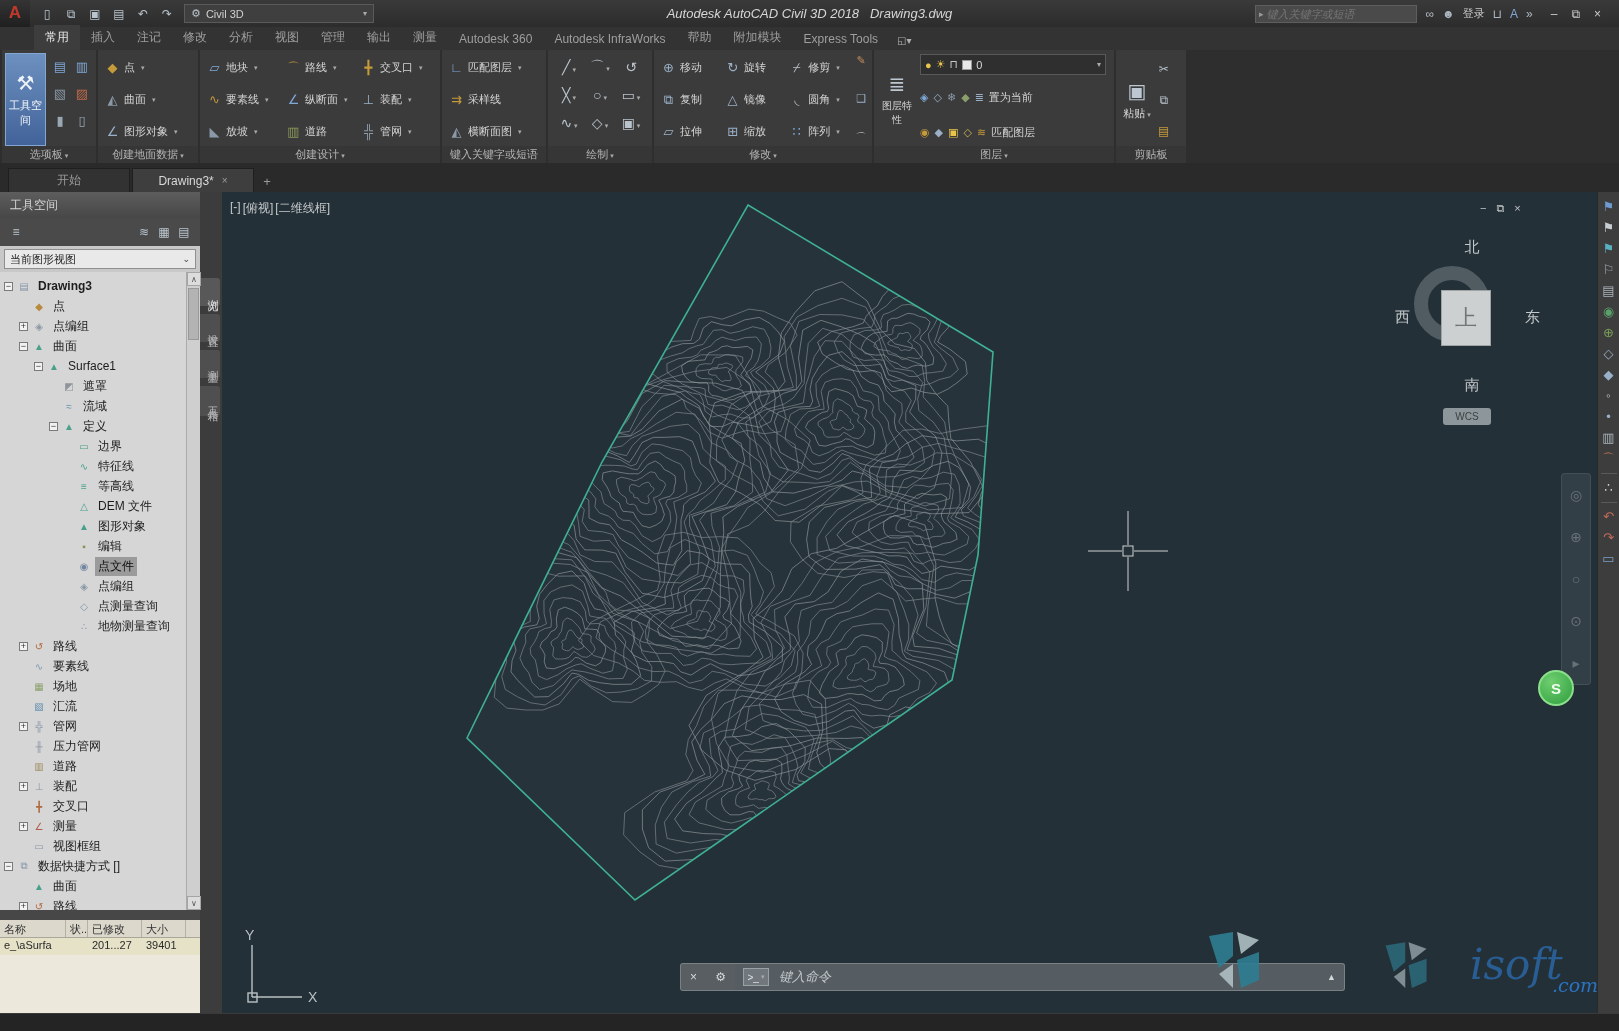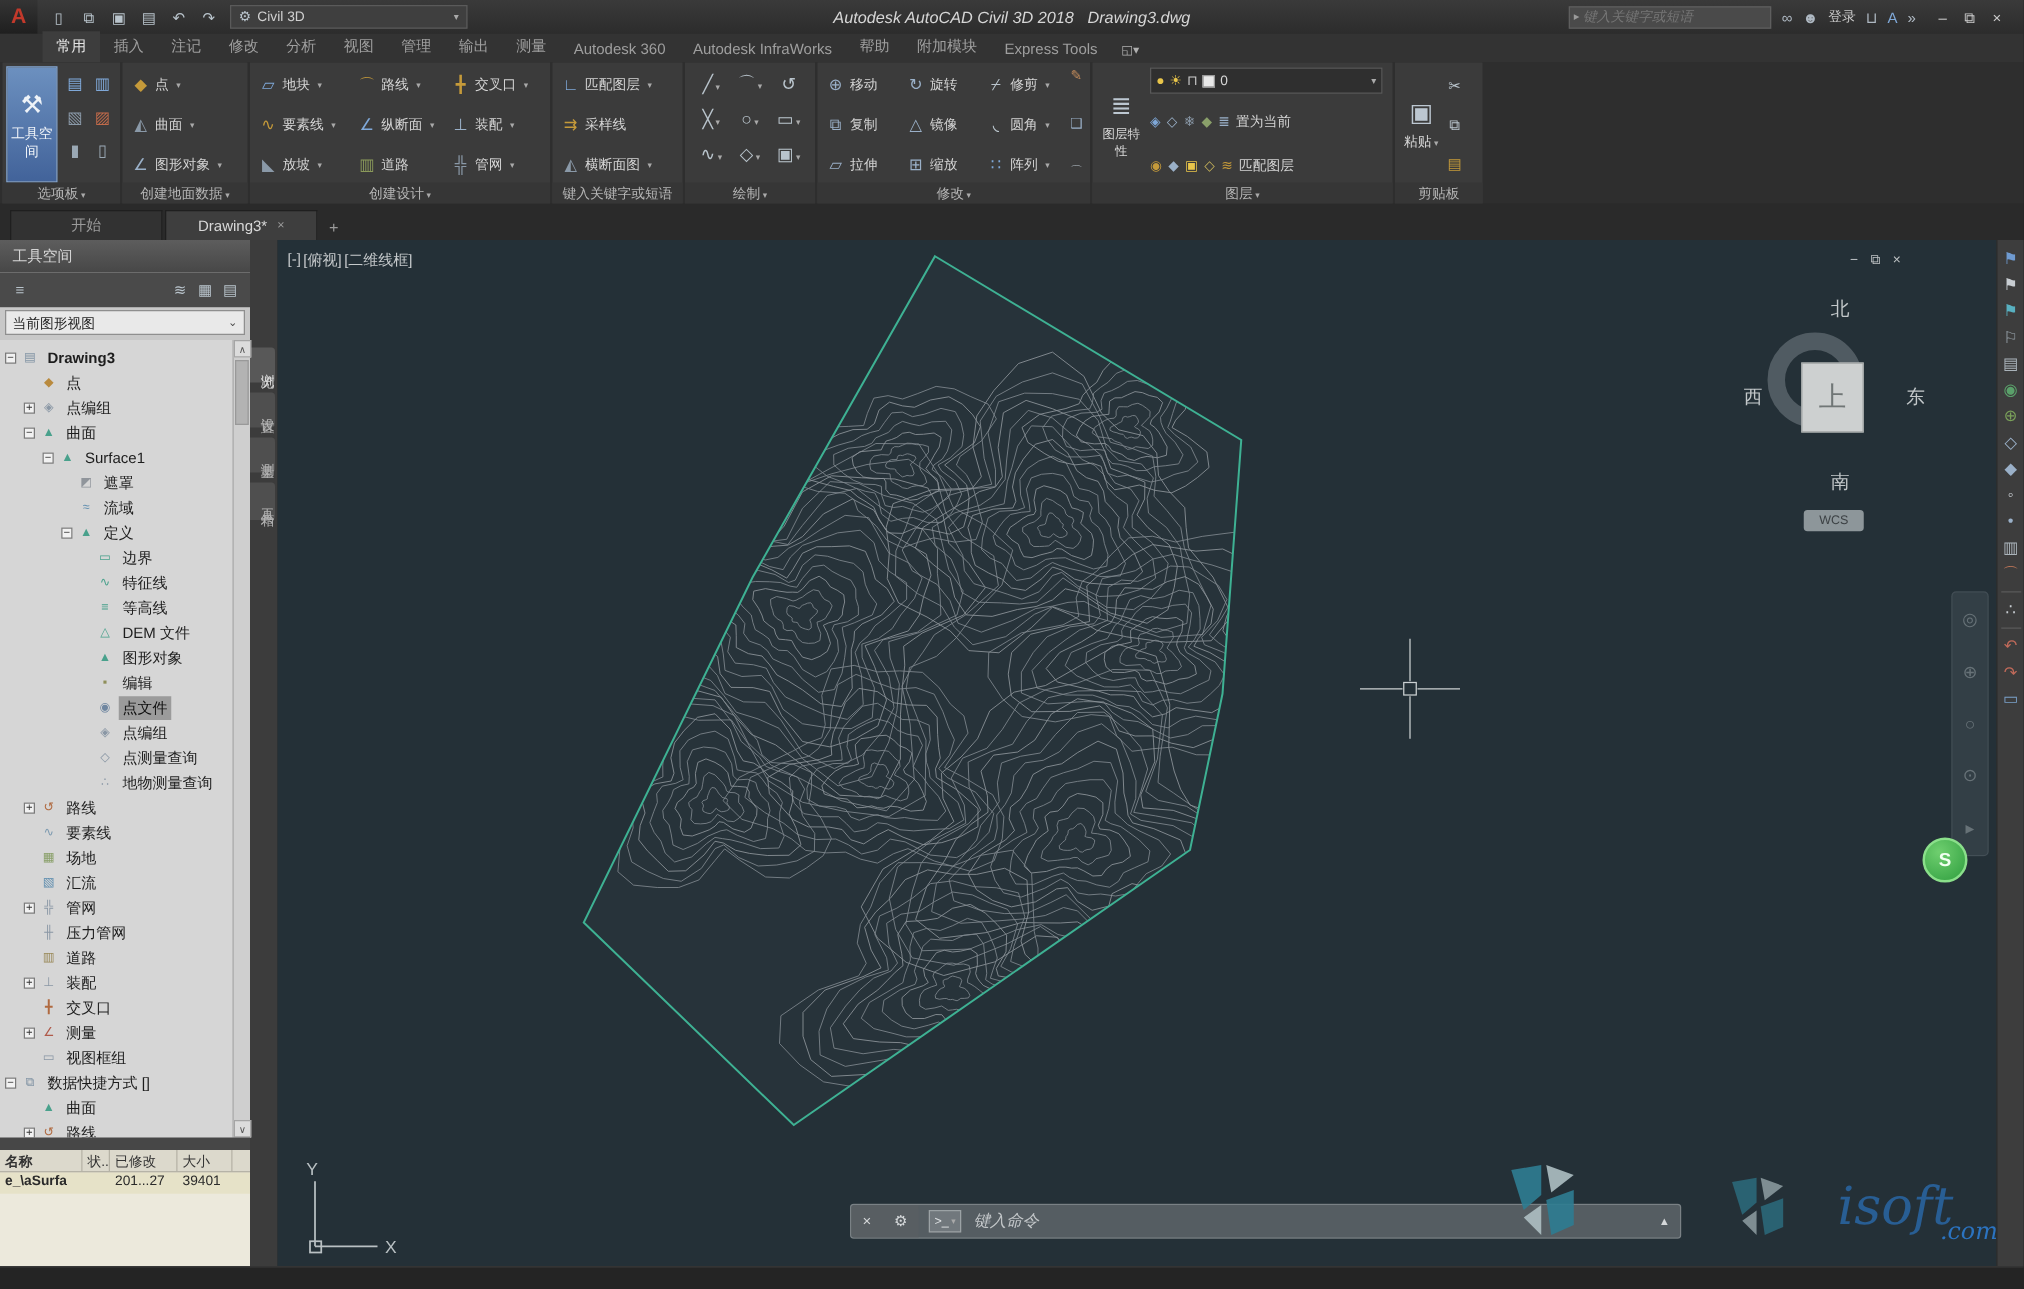--- a/index.html
+++ b/index.html
@@ -78,21 +78,21 @@
   
   .main { position:absolute; left:0; top:192px; width:1619px; height:821px; display:flex; }
 
   
   .toolspace { position:relative; width:200px; height:821px; background:#d6d6d6; flex:0 0 auto; }
   .ts-title { height:26px; background:linear-gradient(#5d5d5d,#474747); color:#d5d5d5; font-size:12px;
     display:flex; align-items:center; padding-left:10px; }
   .ts-iconrow { height:28px; background:#4a4a4a; display:flex; align-items:center; padding:0 6px; }
   .ts-iconrow .ti { font-size:12px; color:#b9c4cc; width:20px; text-align:center; }
   .ts-iconrow .tspacer { flex:1; }
-  .ts-combo { height:26px; background:#c8c8c8; display:flex; padding:2px 4px; }
+  .ts-combo { height:26px; background:#c8c8c8; display:flex; align-items:center; padding:2px 4px; }
   .ts-combo .cbo { flex:1; height:20px; background:#e9e9e9; border:1px solid #8f8f8f; font-size:11px;
     color:#222; display:flex; align-items:center; padding:0 5px; }
   .ts-combo .cbo .spacer { flex:1; }
   .ts-combo .caret { font-size:9px; color:#444; }
   .ts-tree { position:absolute; left:0; top:80px; width:200px; height:638px; overflow:hidden;
     background:#d6d6d6; padding-top:4px; }
   .trow { height:20px; display:flex; align-items:center; font-size:12px; color:#1d1d1d; white-space:nowrap; }
   .texp { width:9px; height:9px; border:1px solid #7a7a7a; background:#f2f2f2; color:#333; font-size:9px;
     line-height:7px; text-align:center; margin-right:4px; flex:0 0 auto; }
   .texp.blank { visibility:hidden; }
@@ -103,21 +103,21 @@
     border-left:1px solid #aaa; font-size:8px; color:#555; }
   .tree-scroll .sa { position:absolute; left:0; width:14px; height:14px; text-align:center; line-height:14px;
     background:#dcdcdc; border:1px solid #a5a5a5; }
   .tree-scroll .thumb { position:absolute; left:1px; top:16px; width:11px; height:52px; background:#b3b3b3; border:1px solid #999; }
   .ts-split { position:absolute; left:0; top:718px; width:200px; height:10px; background:#474747; }
   .ts-list { position:absolute; left:0; top:728px; width:200px; height:93px; background:#ece9dc; font-size:11px; }
   .lheader { display:flex; height:18px; background:#dcd9cc; border-bottom:1px solid #a9a69a; color:#333; }
   .lheader div { padding:2px 4px; border-right:1px solid #b5b2a5; overflow:hidden; white-space:nowrap; }
   .lrow { display:flex; height:17px; background:#e6e2c8; color:#2a2a2a; }
   .lrow div { padding:1px 4px; overflow:hidden; white-space:nowrap; }
-  .c-name { width:66px;font-weight:bold; } .c-status { width:22px; } .c-mod { width:54px; } .c-size { width:44px; border-right:none; }
+  .c-name { width:66px; } .c-status { width:22px; } .c-mod { width:54px; } .c-size { width:44px; border-right:none; }
 
   
   .ts-tabs { width:22px; height:821px; background:#3c3c3c; display:flex; flex-direction:column;
     gap:8px; padding-top:86px; flex:0 0 auto; }
   .vtab { writing-mode:vertical-rl; text-orientation:upright; background:#4f4f4f; color:#b4b4b4;
     font-size:11px; padding:12px 0; width:20px; text-align:center; border-radius:0 3px 3px 0;
     letter-spacing:2px; }
   .vtab.active { background:#585858; color:#d8d8d8; }
 
   

